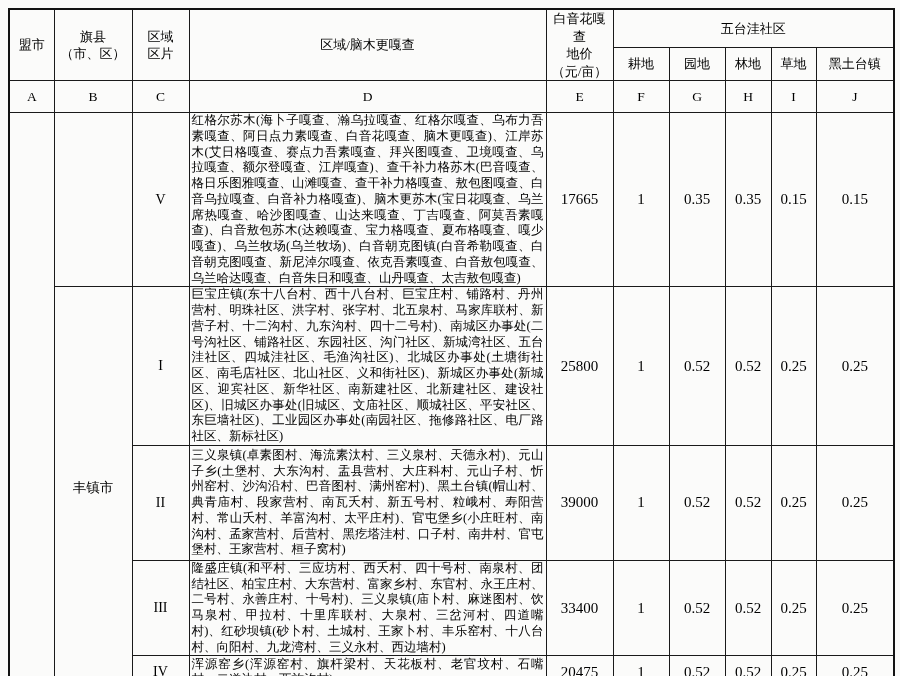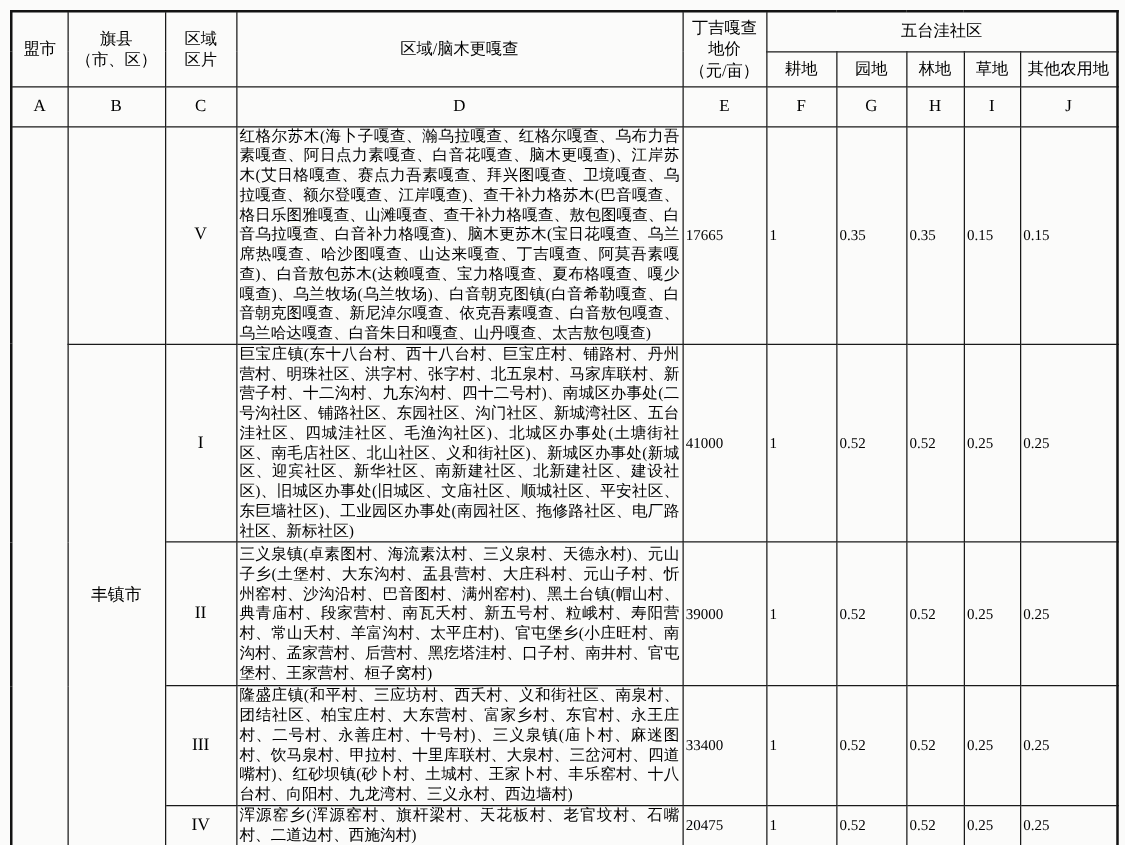--- a/index.html
+++ b/index.html
@@ -55,21 +55,22 @@
   .desc {
     font-size: 12.5px;
     line-height: 1.26;
     text-align: justify;
     text-justify: inter-ideograph;
     vertical-align: middle;
     padding: 1px 3px;
     margin-top: 20px;
   }
   .num {
-    font-size: 12px;
+    text-align: center;
+    font-size: 15px;
     font-family: "Liberation Serif", "DejaVu Serif", serif;
   }
 </style>
 </head>
 <body>
 
 <div class="sheet">
   <table class="landprice">
     <colgroup>
       <col style="width:45px">
@@ -85,31 +86,31 @@
     </colgroup>
 
     <tbody>
         <tr style="height:32px">
       <th class="hdr" rowspan="2">盟市</th>
       <th class="hdr" rowspan="2">旗县
 （市、区）</th>
       <th class="hdr" rowspan="2">区域
 区片</th>
       <th class="hdr" rowspan="2">区域/脑木更嘎查</th>
-      <th class="hdr" rowspan="2">丁吉嘎查
+      <th class="hdr" rowspan="2">白音花嘎查
 地价
 （元/亩）</th>
       <th class="hdr" colspan="5">五台洼社区</th>
     </tr>
     <tr style="height:28px">
       <th class="hdr">耕地</th>
       <th class="hdr">园地</th>
       <th class="hdr">林地</th>
       <th class="hdr">草地</th>
-      <th class="hdr">其他农用地</th>
+      <th class="hdr">黑土台镇</th>
     </tr>
 
     <tr style="height:32px">
       <td class="letter">A</td>
       <td class="letter">B</td>
       <td class="letter">C</td>
       <td class="letter">D</td>
       <td class="letter">E</td>
       <td class="letter">F</td>
       <td class="letter">G</td>
@@ -128,42 +129,42 @@
       <td class="num">0.35</td>
       <td class="num">0.35</td>
       <td class="num">0.15</td>
       <td class="num">0.15</td>
     </tr>
 
     <tr style="height:156px">
       <td class="county" rowspan="4">丰镇市</td>
       <td class="zone">I</td>
       <td class="desc">巨宝庄镇(东十八台村、西十八台村、巨宝庄村、铺路村、丹州营村、明珠社区、洪字村、张字村、北五泉村、马家库联村、新营子村、十二沟村、九东沟村、四十二号村)、南城区办事处(二号沟社区、铺路社区、东园社区、沟门社区、新城湾社区、五台洼社区、四城洼社区、毛渔沟社区)、北城区办事处(土塘街社区、南毛店社区、北山社区、义和街社区)、新城区办事处(新城区、迎宾社区、新华社区、南新建社区、北新建社区、建设社区)、旧城区办事处(旧城区、文庙社区、顺城社区、平安社区、东巨墙社区)、工业园区办事处(南园社区、拖修路社区、电厂路社区、新标社区)</td>
-      <td class="num">41000</td>
+      <td class="num">25800</td>
       <td class="num">1</td>
       <td class="num">0.52</td>
       <td class="num">0.52</td>
       <td class="num">0.25</td>
       <td class="num">0.25</td>
     </tr>
 
     <tr style="height:115px">
       <td class="zone">II</td>
       <td class="desc">三义泉镇(卓素图村、海流素汰村、三义泉村、天德永村)、元山子乡(土堡村、大东沟村、盂县营村、大庄科村、元山子村、忻州窑村、沙沟沿村、巴音图村、满州窑村)、黑土台镇(帽山村、典青庙村、段家营村、南瓦夭村、新五号村、粒峨村、寿阳营村、常山夭村、羊富沟村、太平庄村)、官屯堡乡(小庄旺村、南沟村、孟家营村、后营村、黑疙塔洼村、口子村、南井村、官屯堡村、王家营村、桓子窝村)</td>
       <td class="num">39000</td>
       <td class="num">1</td>
       <td class="num">0.52</td>
       <td class="num">0.52</td>
       <td class="num">0.25</td>
       <td class="num">0.25</td>
     </tr>
 
     <tr style="height:95px">
       <td class="zone">III</td>
-      <td class="desc">隆盛庄镇(和平村、三应坊村、西夭村、义和街社区、南泉村、团结社区、柏宝庄村、大东营村、富家乡村、东官村、永王庄村、二号村、永善庄村、十号村)、三义泉镇(庙卜村、麻迷图村、饮马泉村、甲拉村、十里库联村、大泉村、三岔河村、四道嘴村)、红砂坝镇(砂卜村、土城村、王家卜村、丰乐窑村、十八台村、向阳村、九龙湾村、三义永村、西边墙村)</td>
+      <td class="desc">隆盛庄镇(和平村、三应坊村、西夭村、四十号村、南泉村、团结社区、柏宝庄村、大东营村、富家乡村、东官村、永王庄村、二号村、永善庄村、十号村)、三义泉镇(庙卜村、麻迷图村、饮马泉村、甲拉村、十里库联村、大泉村、三岔河村、四道嘴村)、红砂坝镇(砂卜村、土城村、王家卜村、丰乐窑村、十八台村、向阳村、九龙湾村、三义永村、西边墙村)</td>
       <td class="num">33400</td>
       <td class="num">1</td>
       <td class="num">0.52</td>
       <td class="num">0.52</td>
       <td class="num">0.25</td>
       <td class="num">0.25</td>
     </tr>
 
     <tr style="height:34px">
       <td class="zone">IV</td>

